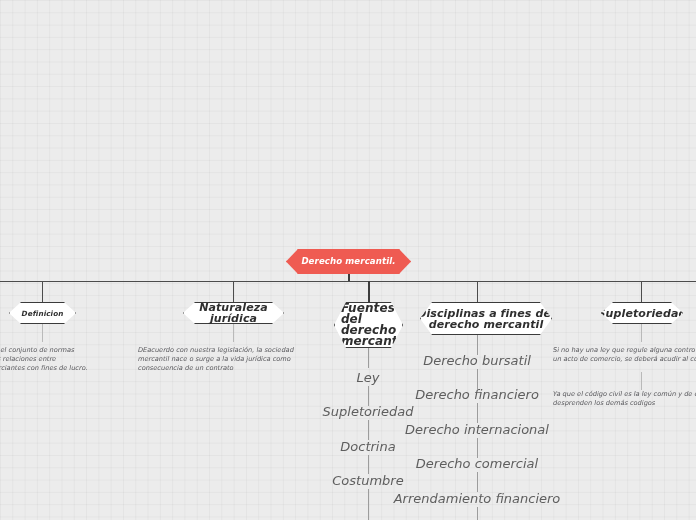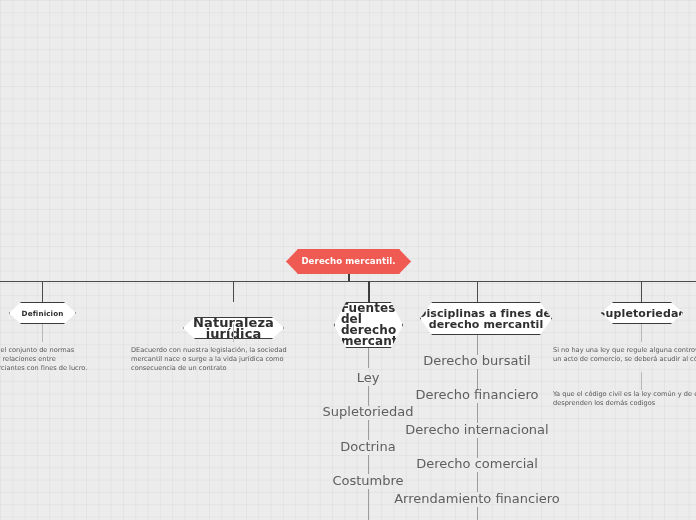--- a/index.html
+++ b/index.html
@@ -16,20 +16,21 @@
     background-image:
       linear-gradient(to right, rgba(0,0,0,0.035) 1px, transparent 1px),
       linear-gradient(to bottom, rgba(0,0,0,0.035) 1px, transparent 1px);
     background-size: 12.3px 12.3px;
   }
 
   #canvas {
     position: relative;
     width: 696px;
     height: 520px;
+    font-style: italic;
   }
 
   
   .line-h {
     position: absolute;
     background: #4c4c4c;
     height: 1px;
   }
   .line-v {
     position: absolute;
@@ -121,25 +122,25 @@
   <div class="line-v" style="left:641px; top:281px; height:21px;"></div>
 
   <div class="hex" style="left:9px; top:302px; width:67px; height:22px; font-size:7.2px;">
     <span class="hex-label">Definicion</span>
   </div>
   <div class="line-v light" style="left:42px; top:324px; height:18px;"></div>
   <div class="note" style="left:-36px; top:346px;">ercantil es el conjunto de normas
 regulan las relaciones entre
 y no comerciantes con fines de lucro.</div>
 
-  <div class="hex" style="left:183px; top:317px; width:101px; height:22px; font-size:13px;">
+  <div class="hex" style="left:183px; top:302px; width:101px; height:22px; font-size:11px;">
     <span class="hex-label">Naturaleza jurídica</span>
   </div>
   <div class="line-v light" style="left:233px; top:324px; height:18px;"></div>
-  <div class="note" style="left:131px; top:346px;">DEacuerdo con nuestra legislación, la sociedad
+  <div class="note" style="left:138px; top:346px;">DEacuerdo con nuestra legislación, la sociedad
 mercantil nace o surge a la vida jurídica como
 consecuencia de un contrato</div>
 
   <div class="hex align-left" style="left:334px; top:302px; width:69px; height:46px; font-size:12px;">
     <span class="hex-label" style="white-space:pre;">Fuentes
 del
 derecho
 mercantil</span>
   </div>
 

